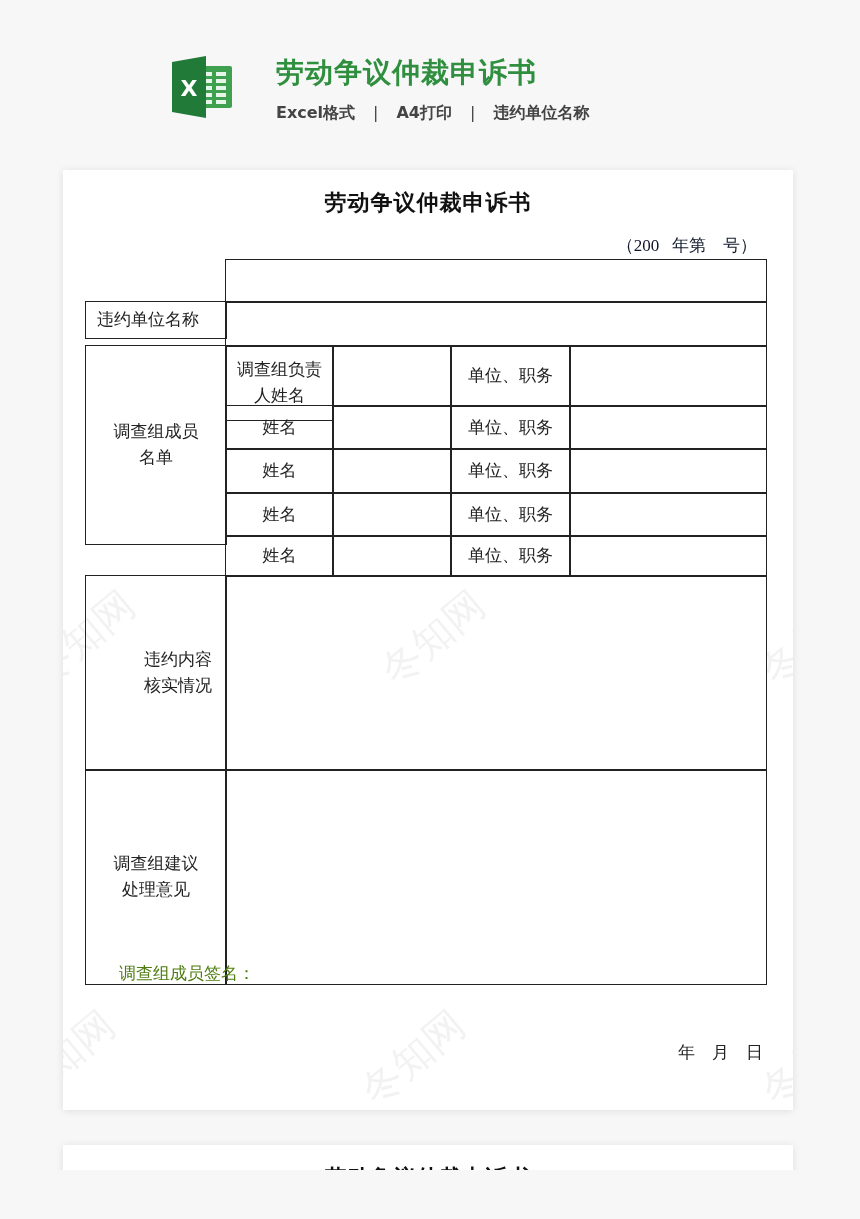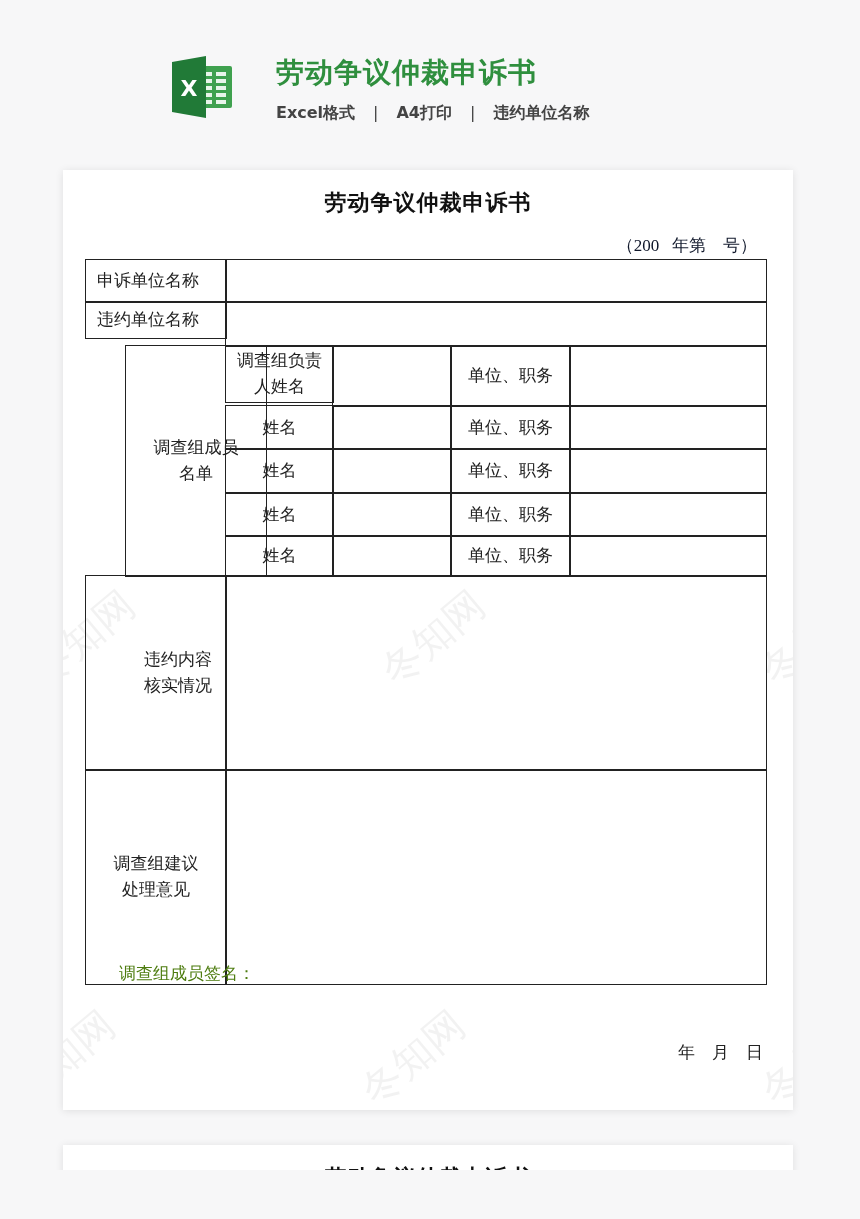--- a/index.html
+++ b/index.html
@@ -62,30 +62,29 @@
   <div class="watermark" style="left:-40px; top:440px;">冬知网</div>
   <div class="watermark" style="left:310px; top:440px;">冬知网</div>
   <div class="watermark" style="left:690px; top:440px;">冬知网</div>
   <div class="watermark" style="left:-60px; top:860px;">冬知网</div>
   <div class="watermark" style="left:290px; top:860px;">冬知网</div>
   <div class="watermark" style="left:690px; top:860px;">冬知网</div>
 
   <div class="doc-title">劳动争议仲裁申诉书</div>
   <div class="doc-num">（200   年第    号）</div>
 
-  <div class="cell left" style="left:22px; top:89px; width:142px; height:44px;">申诉单位名称</div>
   <div class="cell" style="left:162px; top:89px; width:542px; height:44px;"></div>
 
   <div class="cell left" style="left:22px; top:131px; width:142px; height:38px;">违约单位名称</div>
   <div class="cell" style="left:162px; top:131px; width:542px; height:46px;"></div>
 
-  <div class="cell" style="left:22px; top:175px; width:142px; height:232px; white-space:pre-line;margin-left:40px;">调查组成员
+  <div class="cell" style="left:22px; top:175px; width:142px; height:200px; white-space:pre-line;">调查组成员
 名单</div>
 
-  <div class="cell" style="left:162px; top:175px; width:109px; height:58px; white-space:pre-line;">调查组负责
+  <div class="cell" style="left:162px; top:175px; width:109px; height:76px; white-space:pre-line;">调查组负责
 人姓名</div>
   <div class="cell" style="left:269px; top:175px; width:120px; height:62px;"></div>
   <div class="cell" style="left:387px; top:175px; width:121px; height:62px;">单位、职务</div>
   <div class="cell" style="left:506px; top:175px; width:198px; height:62px;"></div>
 
   <div class="cell" style="left:162px; top:235px; width:109px; height:45px;">姓名</div>
   <div class="cell" style="left:269px; top:235px; width:120px; height:45px;"></div>
   <div class="cell" style="left:387px; top:235px; width:121px; height:45px;">单位、职务</div>
   <div class="cell" style="left:506px; top:235px; width:198px; height:45px;"></div>
 

